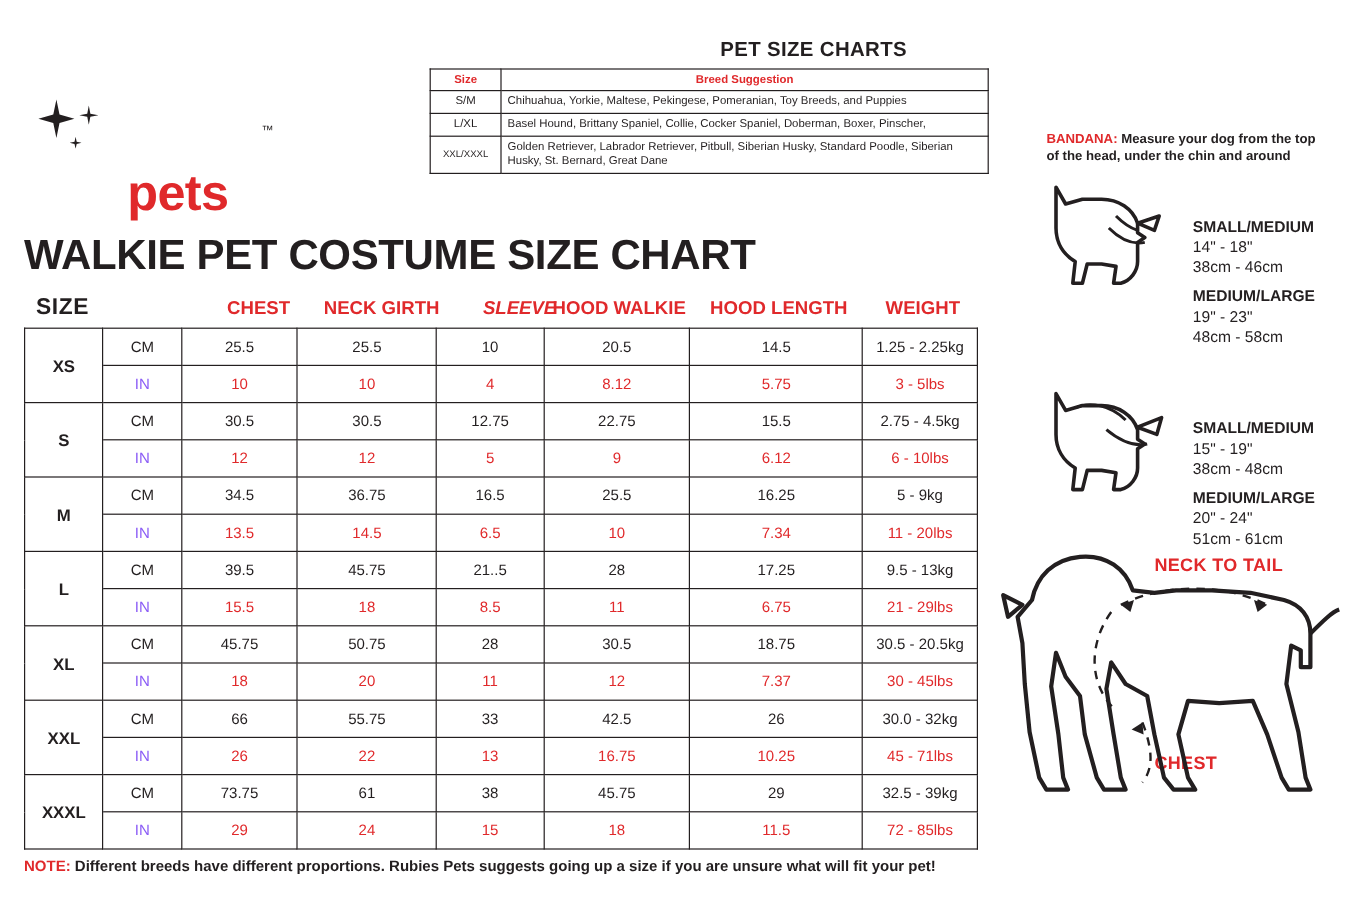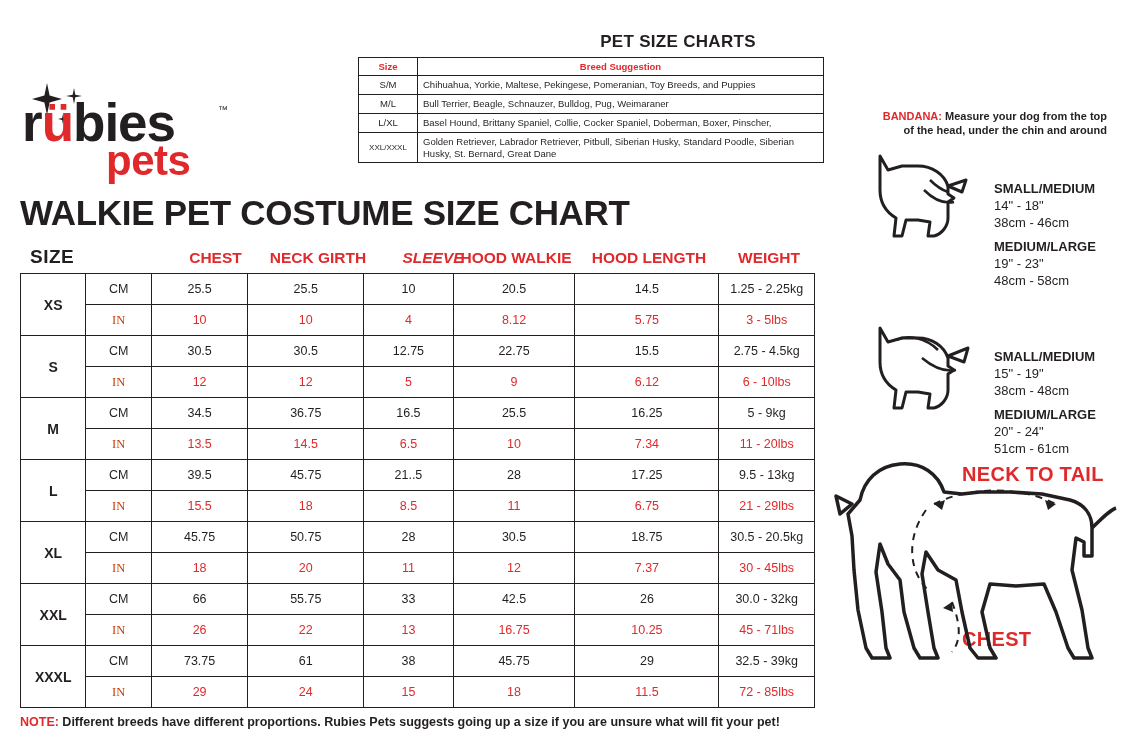--- a/index.html
+++ b/index.html
@@ -59,21 +59,21 @@
     position:absolute;left:20px;top:273px;width:795px;
     border-collapse:collapse;
   }
   .maintable td{border:1px solid #231f20;}
   .maintable .sizecell{
     width:62px;text-align:center;font-weight:bold;font-size:14px;
   }
   .maintable .unit{
     width:62px;text-align:center;font-size:12.5px;
   }
-  .maintable .unit.in{color:#c2410c;font-family:Liberation Serif, serif;}
+  .maintable .unit.in{color:#8b5cf6;}
   .maintable .val{
     text-align:center;font-size:12.5px;height:28px;
   }
   .maintable .val.in{color:#e0292b;}
   .c-chest{width:93px;}
   .c-neck{width:112px;}
   .c-sleeve{width:86px;}
   .c-hoodg{width:118px;}
   .c-hoodl{width:140px;}
   .c-weight{width:92px;}
@@ -81,21 +81,21 @@
   
   .note{
     position:absolute;left:20px;top:674px;font-size:12.5px;font-weight:bold;margin-top:41px;
   }
   .note .red{color:#e0292b;}
 
   
   .rp-head{position:absolute;font-size:11px;font-weight:bold;line-height:1.25;width:235px;}
   .rp-head .red{color:#e0292b;}
   .rp-block{position:absolute;font-size:13px;line-height:1.32;margin-top:30px;}
-  .rp-label{position:absolute;font-size:20px;font-weight:bold;color:#e0292b;letter-spacing:0.3px;}
+  .rp-label{position:absolute;font-size:15px;font-weight:bold;color:#e0292b;letter-spacing:0.3px;}
 
   .dogart{position:absolute;}
   .dogart svg{display:block;}
 </style>
 </head>
 <body>
 
 <div class="page">
 
   <div class="logo">
@@ -107,41 +107,34 @@
     <div class="spark" style="left:44px;top:6px;">
       <svg width="16" height="16" viewBox="0 0 16 16">
           <path d="M8 0 L9.3 6.7 L16 8 L9.3 9.3 L8 16 L6.7 9.3 L0 8 L6.7 6.7 Z" fill="#231f20"></path>
         </svg>
     </div>
     <div class="spark" style="left:36px;top:32px;">
       <svg width="10" height="10" viewBox="0 0 10 10">
           <path d="M5 0 L5.9 4.1 L10 5 L5.9 5.9 L5 10 L4.1 5.9 L0 5 L4.1 4.1 Z" fill="#231f20"></path>
         </svg>
     </div>
-    <div class="logo-word">
-      <span>r</span><span class="u-dot">ü</span><span>bies</span>
-    </div>
     <div class="logo-tm">™</div>
     <div class="logo-pets">pets</div>
   </div>
 
   <div class="petcharts-title">PET SIZE CHARTS</div>
   <table class="petcharts">
     <tbody>
         <tr>
       <td class="sz hdr">Size</td>
       <td class="hdr">Breed Suggestion</td>
     </tr>
     <tr>
       <td class="sz">S/M</td>
       <td class="brd">Chihuahua, Yorkie, Maltese, Pekingese, Pomeranian, Toy Breeds, and Puppies</td>
-    </tr>
-    <tr>
-      <td class="sz">M/L</td>
-      <td class="brd">Bull Terrier, Beagle, Schnauzer, Bulldog, Pug, Weimaraner</td>
     </tr>
     <tr>
       <td class="sz">L/XL</td>
       <td class="brd">Basel Hound, Brittany Spaniel, Collie, Cocker Spaniel, Doberman, Boxer, Pinscher,</td>
     </tr>
     <tr>
       <td class="sz" style="font-size:8px;">XXL/XXXL</td>
       <td class="brd">Golden Retriever, Labrador Retriever, Pitbull, Siberian Husky, Standard Poodle, Siberian Husky, St. Bernard, Great Dane</td>
     </tr>
   </tbody>
@@ -299,21 +292,21 @@
       <td class="val in">11.5</td>
       <td class="val in">72 - 85lbs</td>
     </tr>
   </tbody>
     </table>
 
   <div class="note">
     <span class="red">NOTE:</span><span> Different breeds have different proportions. Rubies Pets suggests going up a size if you are unsure what will fit your pet!</span>
   </div>
 
-  <div class="rp-head" style="left:872px;top:110px;text-align:right;">
+  <div class="rp-head" style="left:872px;top:110px;">
     <span class="red">BANDANA:</span><span> Measure your dog from the top of the head, under the chin and around</span>
   </div>
 
   <div class="dogart" style="left:862px;top:146px;">
     <svg width="120" height="100" viewBox="0 0 120 100">
       <path d="M18 10 L26 24 L40 20 L56 20 C70 20 82 28 86 40 L86 48 L92 52 L86 56 L86 72 C86 80 80 88 72 90
                L66 90 L68 76 L56 74 L44 74 L40 90 L32 90 L34 72
                C24 66 18 56 18 44 Z" fill="none" stroke="#231f20" stroke-width="3" stroke-linejoin="round"></path>
       <path d="M68 34 C74 40 80 44 86 46" fill="none" stroke="#231f20" stroke-width="2.5"></path>
       <path d="M62 44 C72 54 82 58 92 56" fill="none" stroke="#231f20" stroke-width="2.5"></path>

